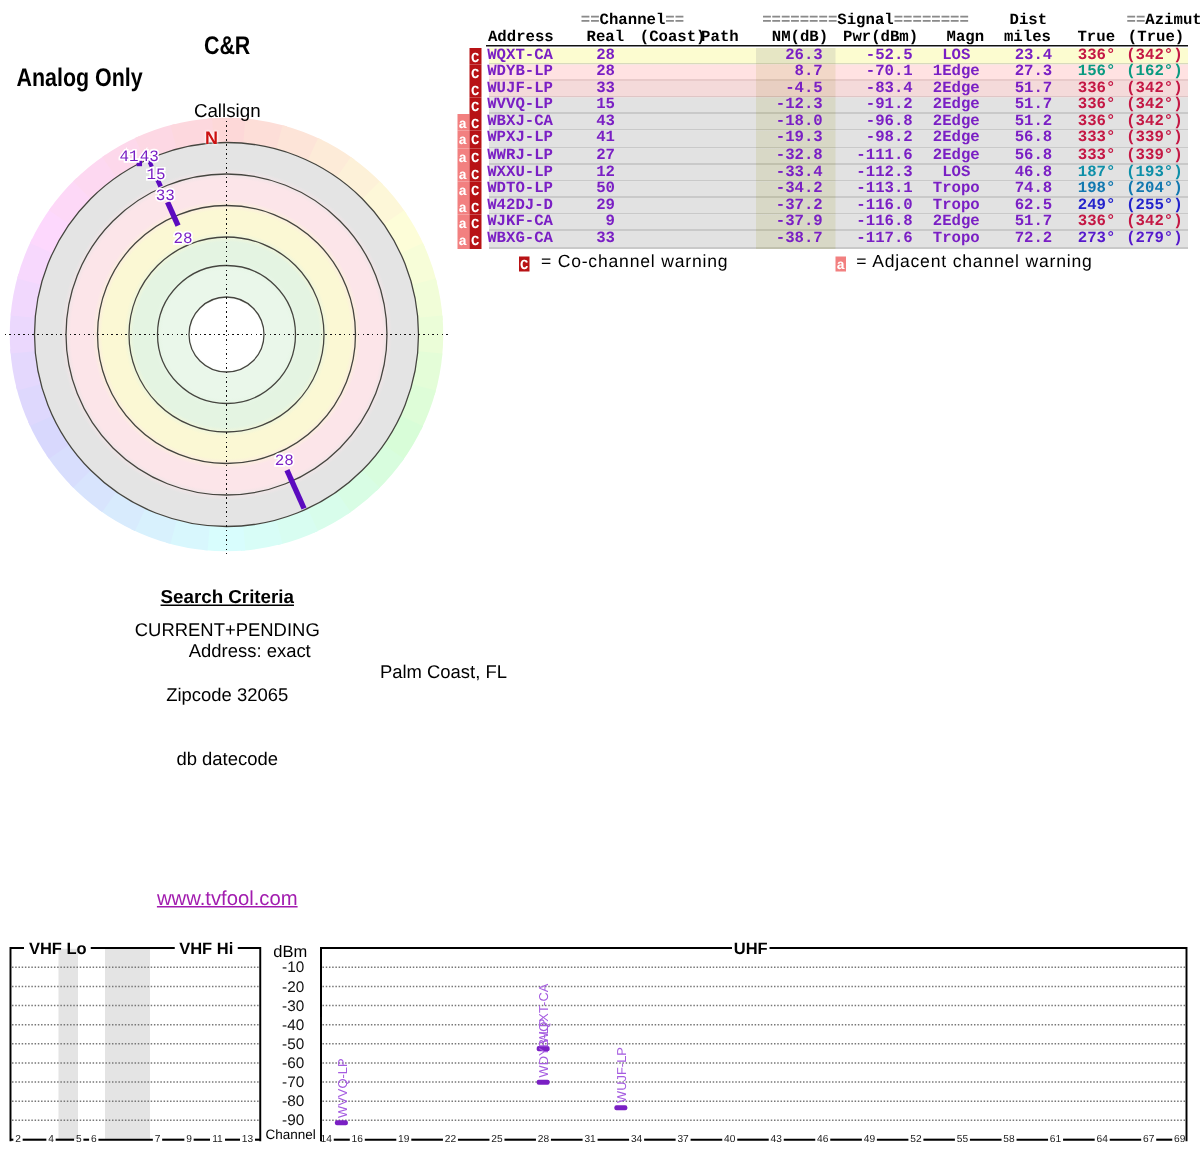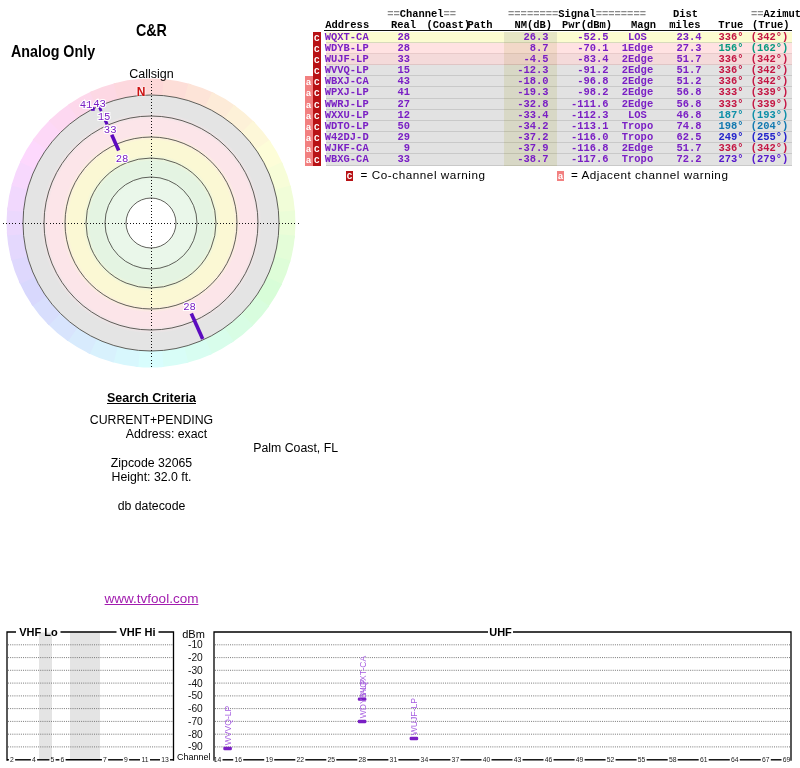--- a/index.html
+++ b/index.html
@@ -82,21 +82,20 @@
 </svg>
 <div style="position:absolute;left:1px;top:21px;width:301px;text-align:center;font:bold 17px 'Liberation Sans',sans-serif;"><span style="display:inline-block;transform:scaleX(0.84)">C&amp;R</span></div>
 <div style="position:absolute;left:3px;top:42.2px;width:301px;text-align:left;font:bold 17px 'Liberation Sans',sans-serif;"><span style="display:inline-block;transform:scaleX(0.84)">Analog Only</span></div>
 <div style="position:absolute;left:1px;top:66.5px;width:301px;text-align:center;font:normal 12.5px 'Liberation Sans',sans-serif;">Callsign</div>
 <div style="position:absolute;left:120px;top:84.5px;width:42px;text-align:center;font:bold 12px 'Liberation Sans',sans-serif;color:#cc1111;text-shadow:0 0 2px #fff,0 0 2px #fff">N</div>
 <div style="position:absolute;left:1px;top:390.8px;width:301px;text-align:center;font:bold 12.5px 'Liberation Sans',sans-serif;"><span style="text-decoration:underline">Search Criteria</span></div>
 <div style="position:absolute;left:1px;top:412.5px;width:301px;text-align:center;font:normal 12.3px 'Liberation Sans',sans-serif;">CURRENT+PENDING</div>
 <div style="position:absolute;left:16px;top:426.9px;width:301px;text-align:center;font:normal 12.3px 'Liberation Sans',sans-serif;">Address: exact</div>
 <div style="position:absolute;left:1px;top:441.3px;width:301px;text-align:right;font:normal 12.3px 'Liberation Sans',sans-serif;margin-left:36px;">Palm Coast, FL</div>
 <div style="position:absolute;left:1px;top:455.7px;width:301px;text-align:center;font:normal 12.3px 'Liberation Sans',sans-serif;">Zipcode 32065</div>
-<div style="position:absolute;left:1px;top:470.1px;width:301px;text-align:center;font:normal 12.3px 'Liberation Sans',sans-serif;">Height: 32.0 ft.</div>
 <div style="position:absolute;left:1px;top:499.0px;width:301px;text-align:center;font:normal 12.3px 'Liberation Sans',sans-serif;">db datecode</div>
 <div style="position:absolute;left:1px;top:591px;width:301px;text-align:center;font:normal 13.5px 'Liberation Sans',sans-serif;"><span style="text-decoration:underline;color:#a21caf">www.tvfool.com</span></div>
 
 <div style="position:absolute;left:0;top:8.5px;width:800px;height:11px;font:bold 10.45px 'Liberation Mono',monospace;line-height:11px;white-space:pre">
 <span style="position:absolute;top:0;left:387.2px"><span style="color:#8a8a8a">==</span>Channel<span style="color:#8a8a8a">==</span></span>
 <span style="position:absolute;top:0;left:508.1px"><span style="color:#8a8a8a">========</span>Signal<span style="color:#8a8a8a">========</span></span>
 <span style="position:absolute;top:0;left:673px">Dist</span>
 <span style="position:absolute;top:0;left:751px"><span style="color:#8a8a8a">==</span>Azimuth<span style="color:#8a8a8a">==</span></span>
 </div>
 <div style="position:absolute;left:0;top:20.3px;width:800px;height:11px;font:bold 10.45px 'Liberation Mono',monospace;line-height:11px;white-space:pre">

